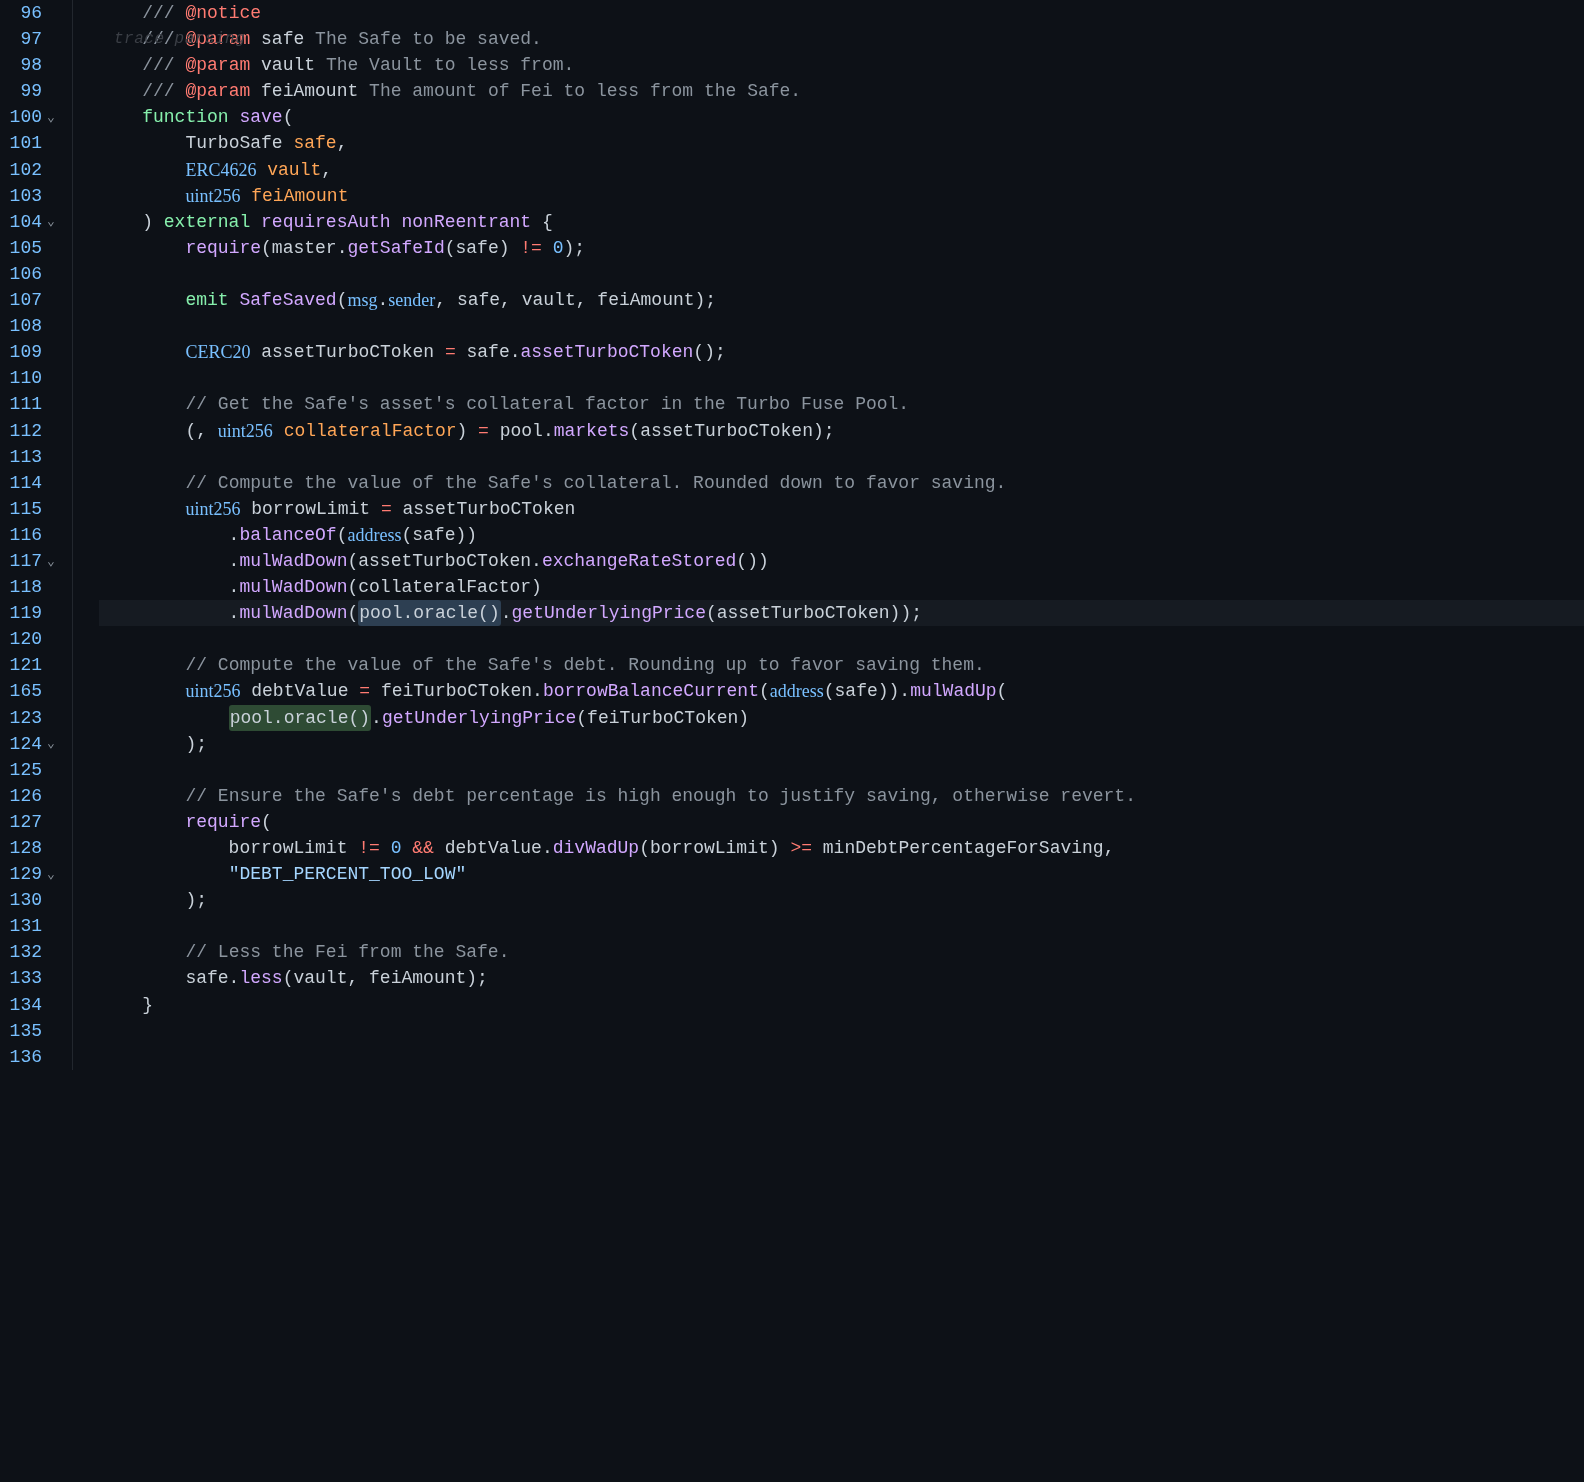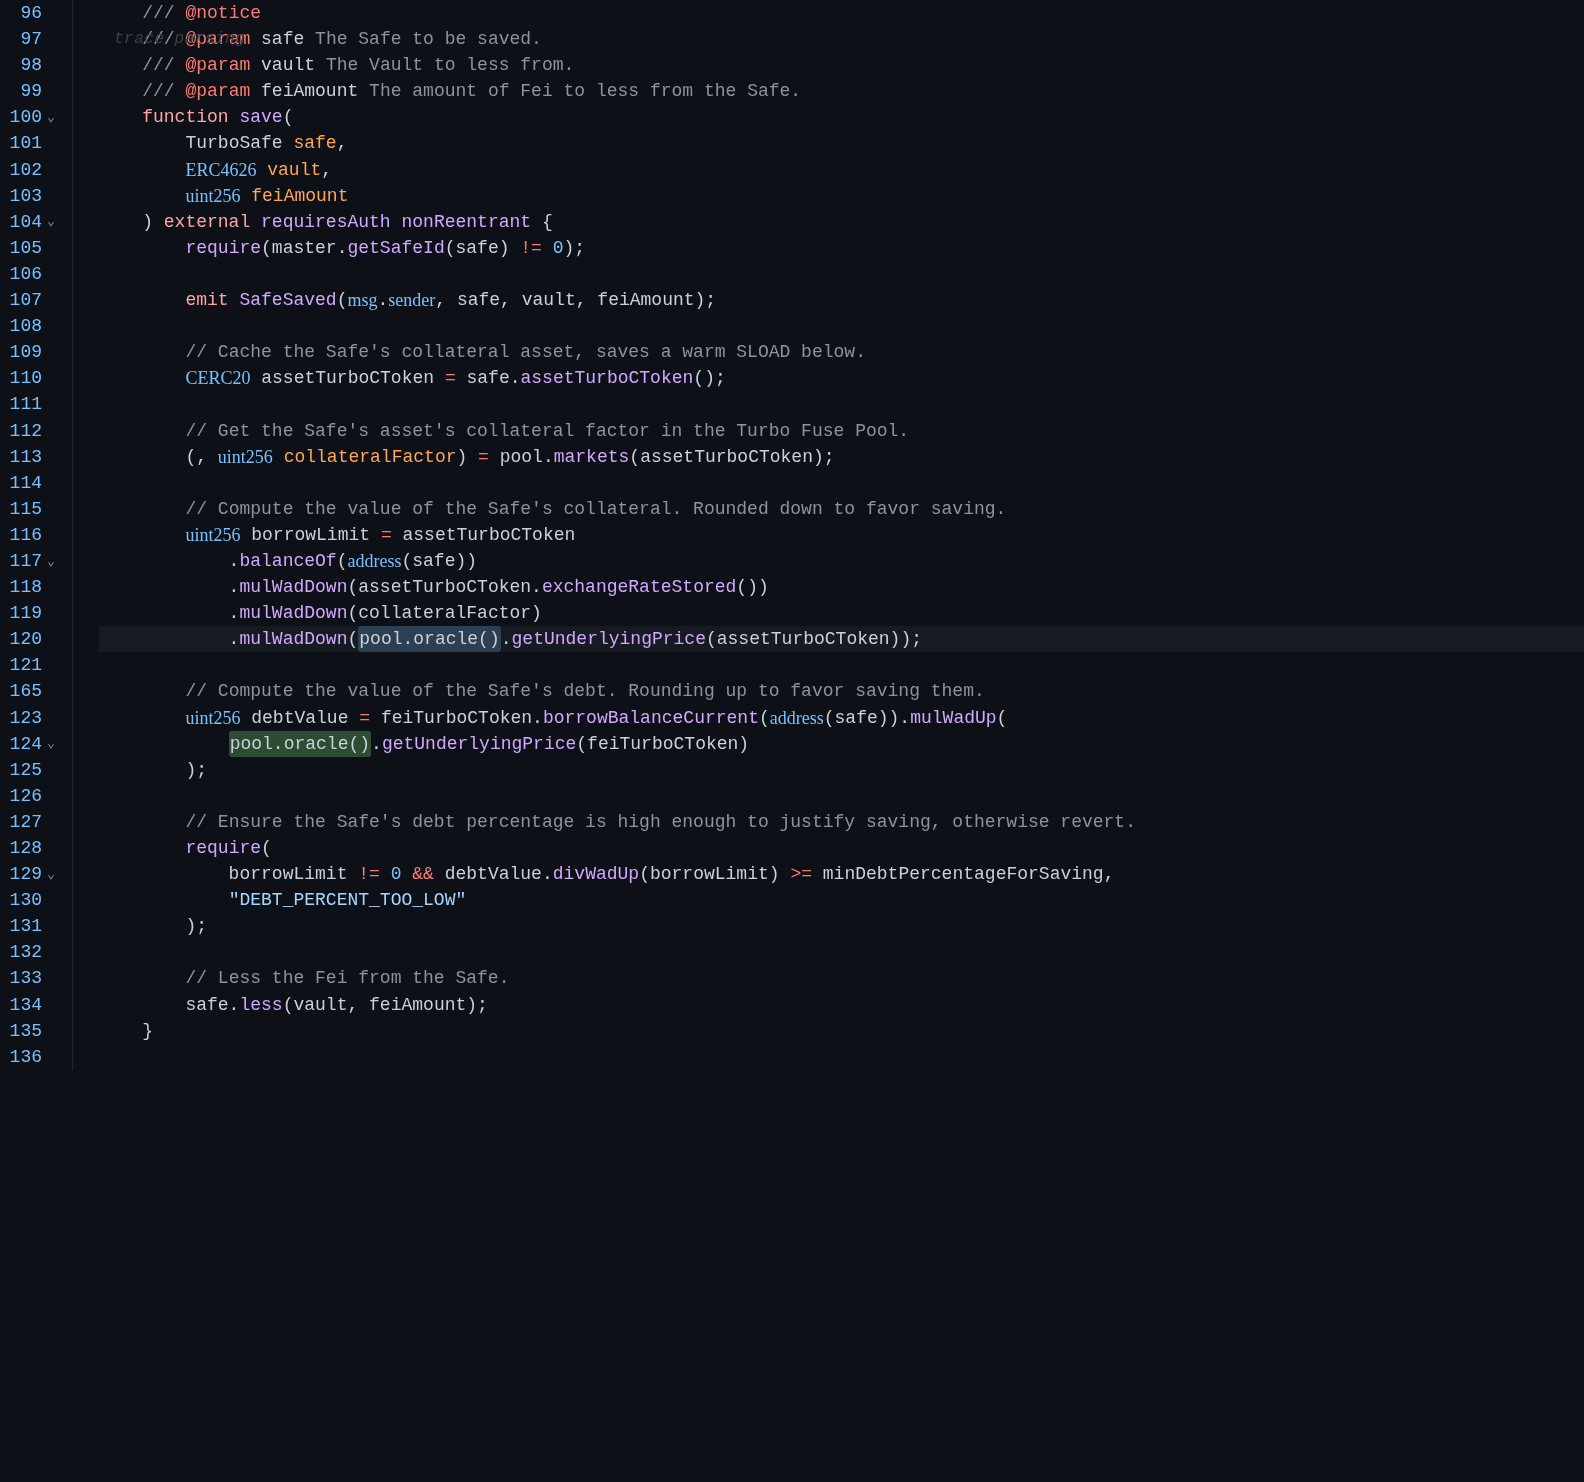--- a/index.html
+++ b/index.html
@@ -50,21 +50,21 @@
   .code .line {
     height: 26.1px;
     white-space: pre;
     display: flex;
     align-items: center;
   }
   .hl-line {
     background: #161b22;
   }
   .c   { color: #8b949e; }
-  .kw  { color: #fca5a5; }
+  .kw  { color: #86efac; }
   .fn  { color: #d2a8ff; }
   .ty  { color: #79c0ff; font-family: Liberation Serif, serif; }
   .id  { color: #c9d1d9; }
   .var { color: #ffa657; }
   .num { color: #79c0ff; }
   .str { color: #a5d6ff; }
   .pn  { color: #c9d1d9; }
   .op  { color: #ff7b72; }
   .tag { color: #ff7b72; }
   .sel1 { background: #2d3f52; border-radius: 3px; padding: 0 1px; }
@@ -259,21 +259,20 @@
       <div class="line"><span class="pn">    </span><span class="c">/// </span><span class="tag">@param</span><span class="c"> </span><span class="id">feiAmount</span><span class="c"> The amount of Fei to less from the Safe.</span></div>
       <div class="line"><span class="pn">    </span><span class="kw">function</span><span class="pn"> </span><span class="fn">save</span><span class="pn">(</span></div>
       <div class="line"><span class="pn">        </span><span class="id">TurboSafe</span><span class="pn"> </span><span class="var">safe</span><span class="pn">,</span></div>
       <div class="line"><span class="pn">        </span><span class="ty">ERC4626</span><span class="pn"> </span><span class="var">vault</span><span class="pn">,</span></div>
       <div class="line"><span class="pn">        </span><span class="ty">uint256</span><span class="pn"> </span><span class="var">feiAmount</span></div>
       <div class="line"><span class="pn">    ) </span><span class="kw">external</span><span class="pn"> </span><span class="fn">requiresAuth</span><span class="pn"> </span><span class="fn">nonReentrant</span><span class="pn"> {</span></div>
       <div class="line"><span class="pn">        </span><span class="fn">require</span><span class="pn">(master.</span><span class="fn">getSafeId</span><span class="pn">(safe) </span><span class="op">!=</span><span class="pn"> </span><span class="num">0</span><span class="pn">);</span></div>
       <div class="line"></div>
       <div class="line"><span class="pn">        </span><span class="kw">emit</span><span class="pn"> </span><span class="fn">SafeSaved</span><span class="pn">(</span><span class="ty">msg</span><span class="pn">.</span><span class="ty">sender</span><span class="pn">, safe, vault, feiAmount);</span></div>
       <div class="line"></div>
-      <div class="line"><span class="pn">        </span><span class="c">// Cache the Safe's collateral asset, saves a warm SLOAD below.</span></div>
       <div class="line"><span class="pn">        </span><span class="ty">CERC20</span><span class="pn"> assetTurboCToken </span><span class="op">=</span><span class="pn"> safe.</span><span class="fn">assetTurboCToken</span><span class="pn">();</span></div>
       <div class="line"></div>
       <div class="line"><span class="pn">        </span><span class="c">// Get the Safe's asset's collateral factor in the Turbo Fuse Pool.</span></div>
       <div class="line"><span class="pn">        (, </span><span class="ty">uint256</span><span class="pn"> </span><span class="var">collateralFactor</span><span class="pn">) </span><span class="op">=</span><span class="pn"> pool.</span><span class="fn">markets</span><span class="pn">(assetTurboCToken);</span></div>
       <div class="line"></div>
       <div class="line"><span class="pn">        </span><span class="c">// Compute the value of the Safe's collateral. Rounded down to favor saving.</span></div>
       <div class="line"><span class="pn">        </span><span class="ty">uint256</span><span class="pn"> borrowLimit </span><span class="op">=</span><span class="pn"> assetTurboCToken</span></div>
       <div class="line"><span class="pn">            .</span><span class="fn">balanceOf</span><span class="pn">(</span><span class="ty">address</span><span class="pn">(safe))</span></div>
       <div class="line"><span class="pn">            .</span><span class="fn">mulWadDown</span><span class="pn">(assetTurboCToken.</span><span class="fn">exchangeRateStored</span><span class="pn">())</span></div>
       <div class="line"><span class="pn">            .</span><span class="fn">mulWadDown</span><span class="pn">(collateralFactor)</span></div>

